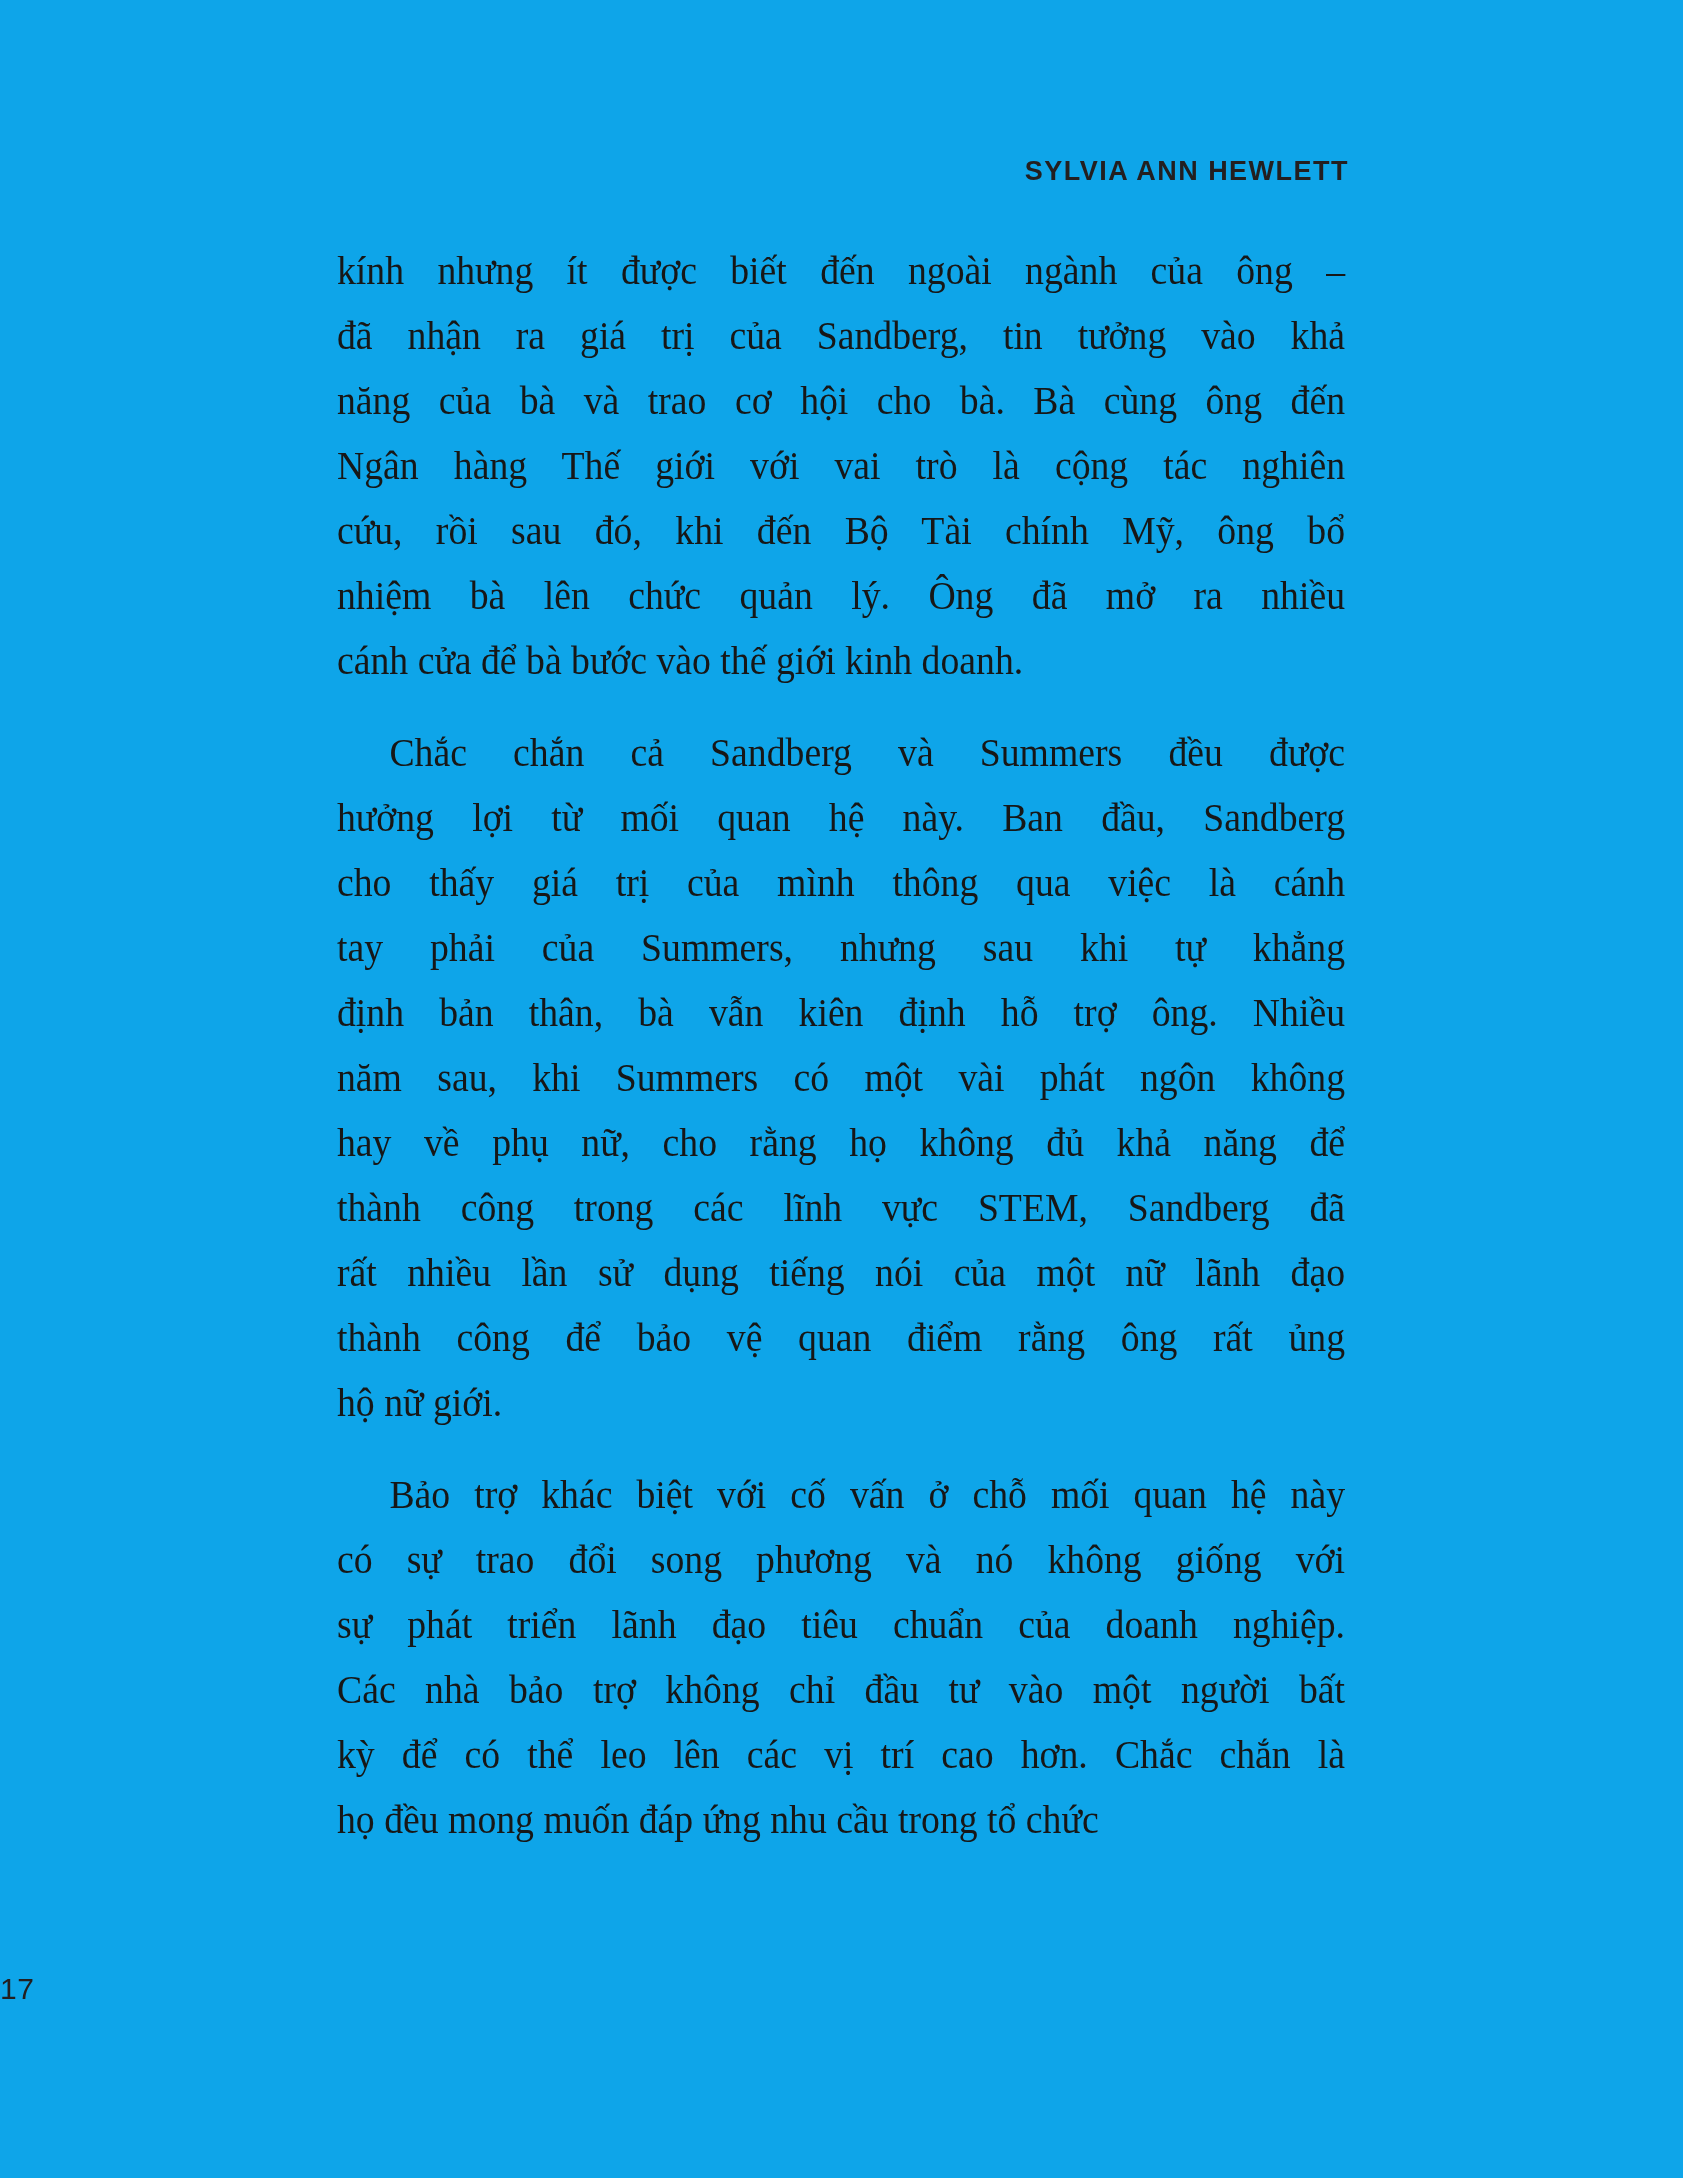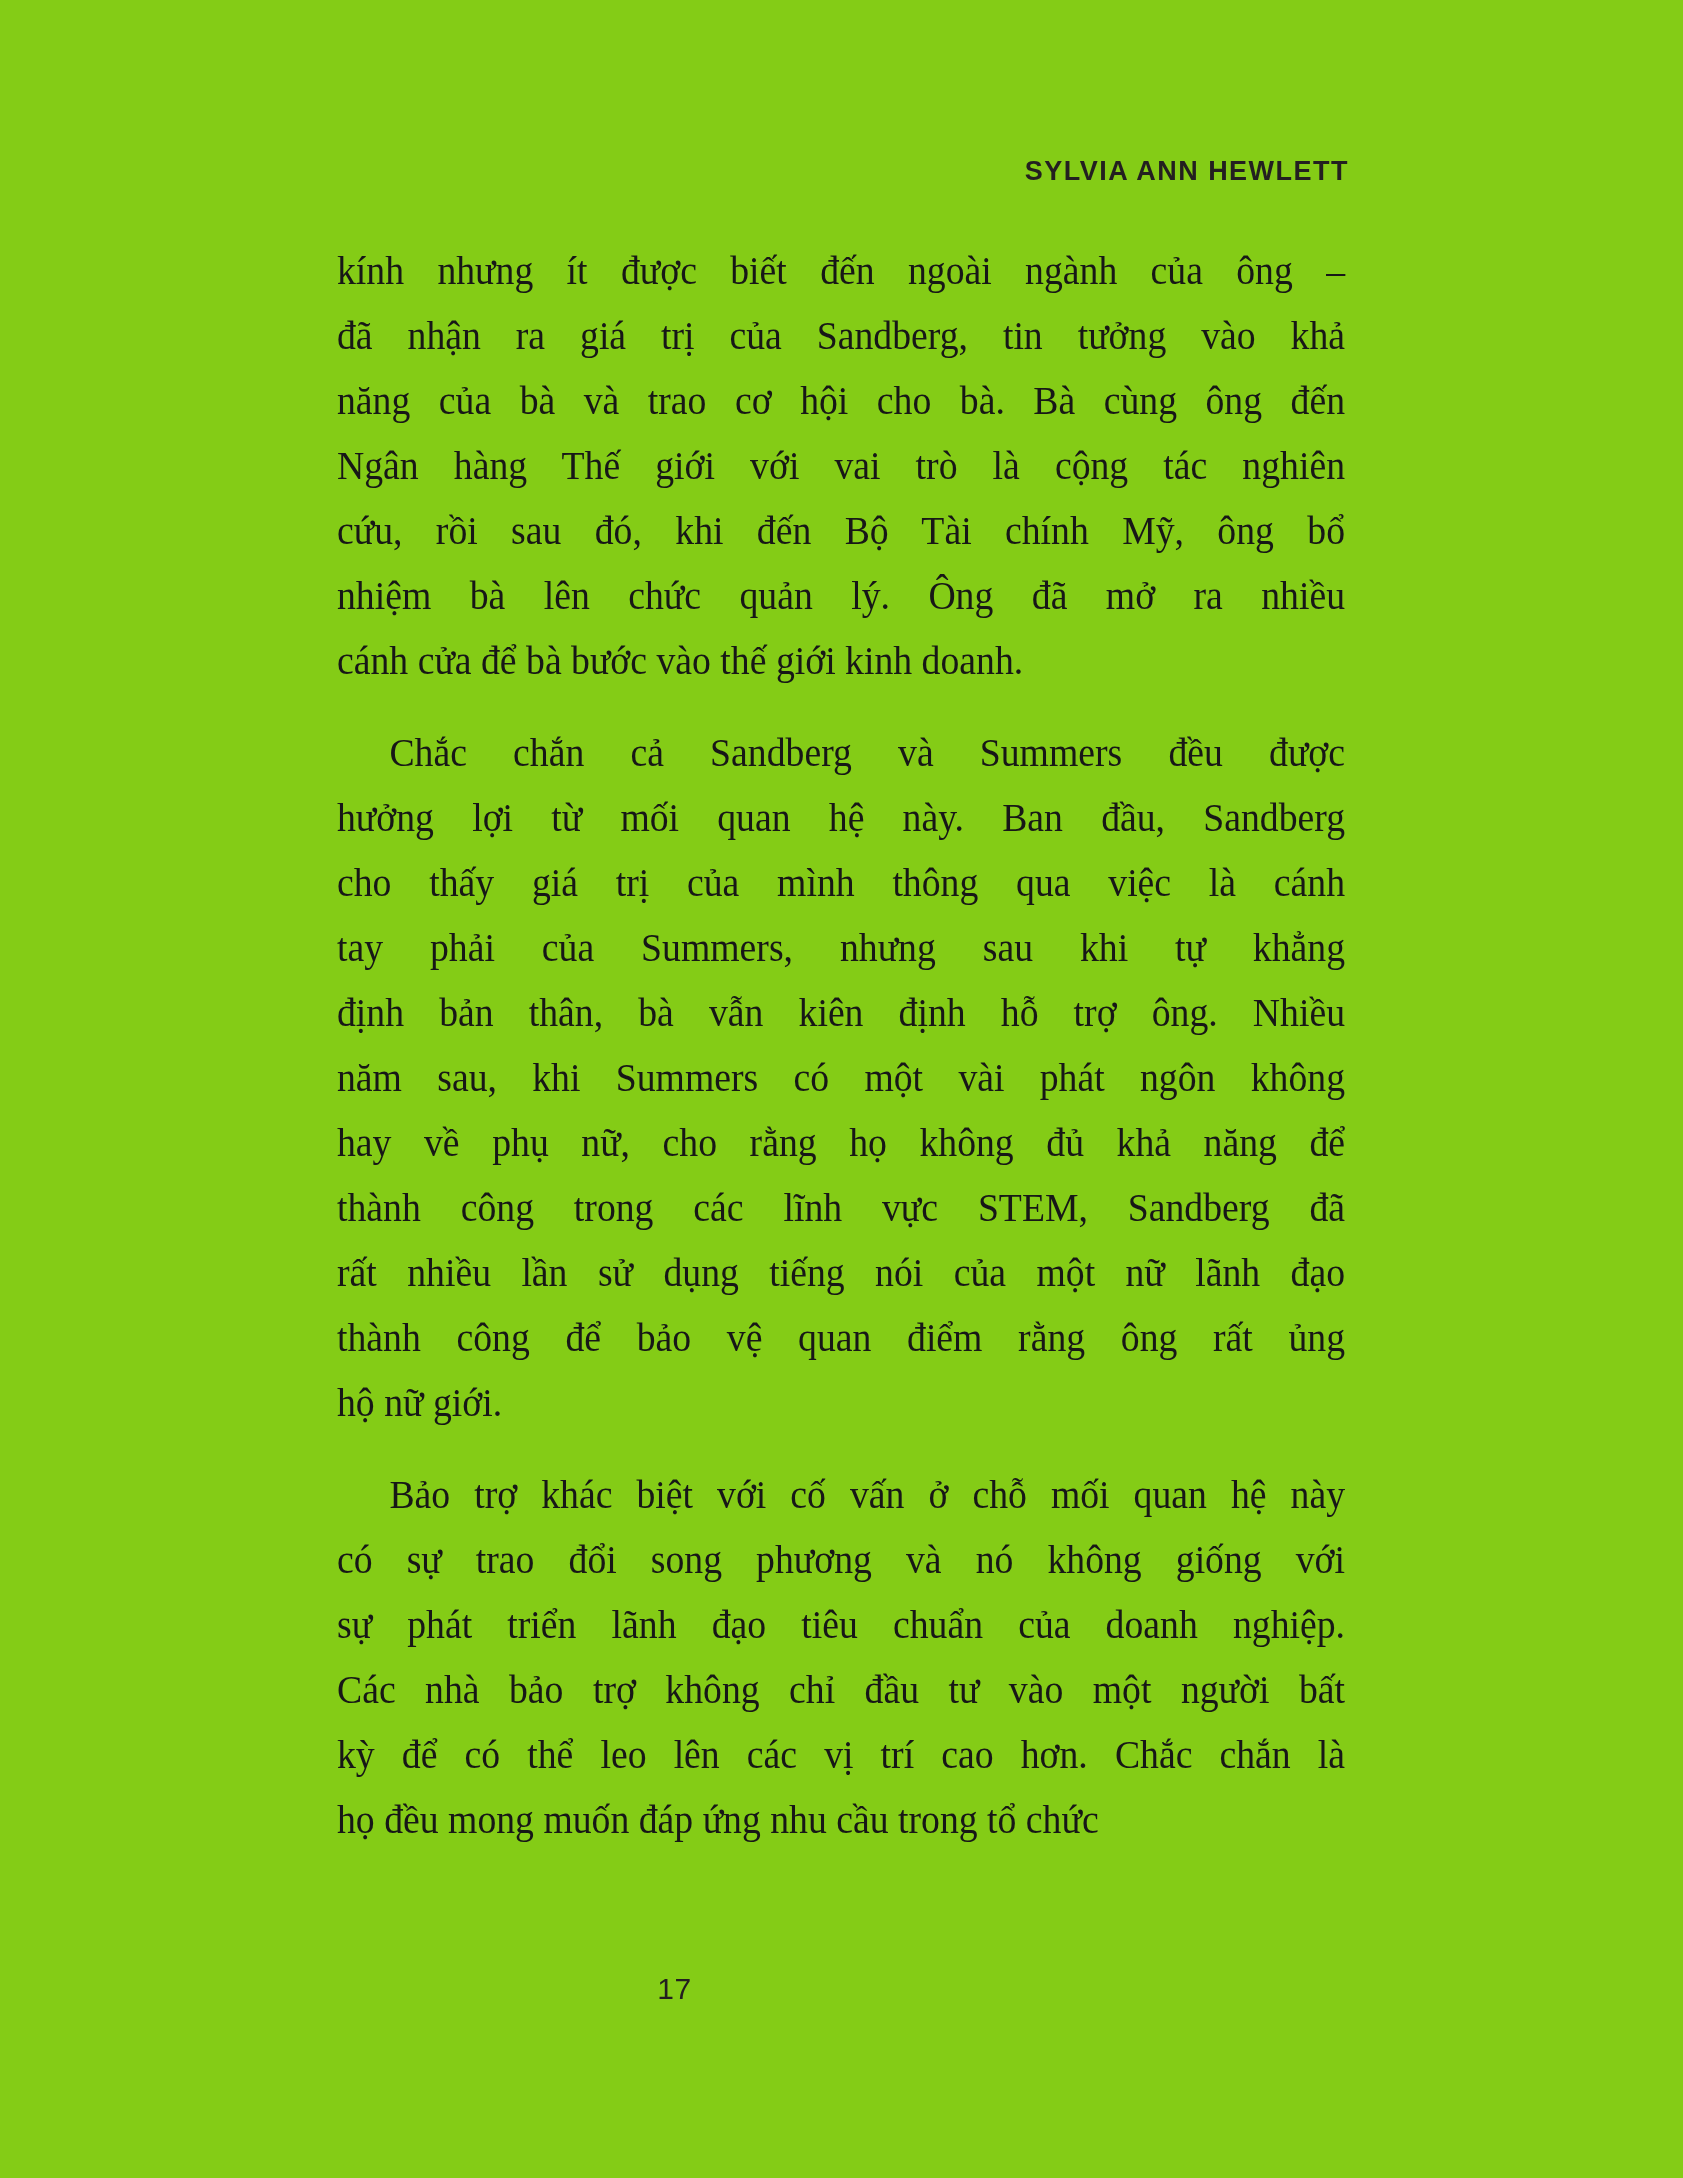--- a/index.html
+++ b/index.html
@@ -82,32 +82,32 @@
   .line.indent-first {
     text-indent: 57px;
   }
 
   
   .folio {
     position: absolute;
     top: 1972px;
     left: 0;
     width: 1349px;
-    text-align: center;
+    text-align: left;
     font-family: "Liberation Sans", "DejaVu Sans", sans-serif;
     font-size: 30px;
     font-weight: 400;
     color: #231f20;
     letter-spacing: 0.02em;
   }
 </style>
 </head>
 <body>
 
-<div class="page" style="background: #84cc16;">
+<div class="page" style="background: #0ea5e9;">
 
   <div class="running-head">SYLVIA ANN HEWLETT</div>
 
   <div class="text-column">
 
     <div class="paragraph" id="p1" style="color: rgb(23, 23, 23);">
       <span class="line">kính nhưng ít được biết đến ngoài ngành của ông –</span>
       <span class="line">đã nhận ra giá trị của Sandberg, tin tưởng vào khả</span>
       <span class="line">năng của bà và trao cơ hội cho bà. Bà cùng ông đến</span>
       <span class="line">Ngân hàng Thế giới với vai trò là cộng tác nghiên</span>

